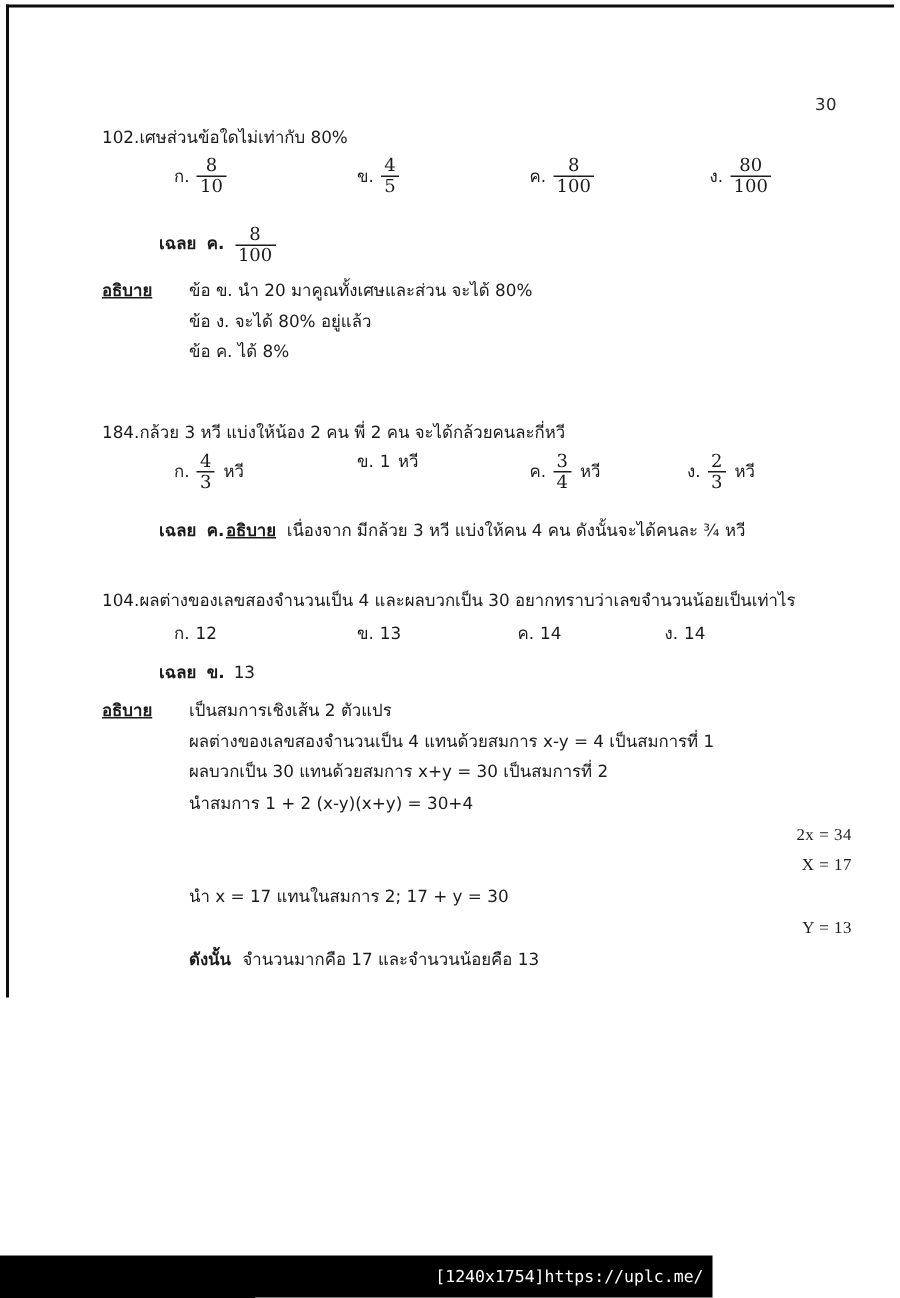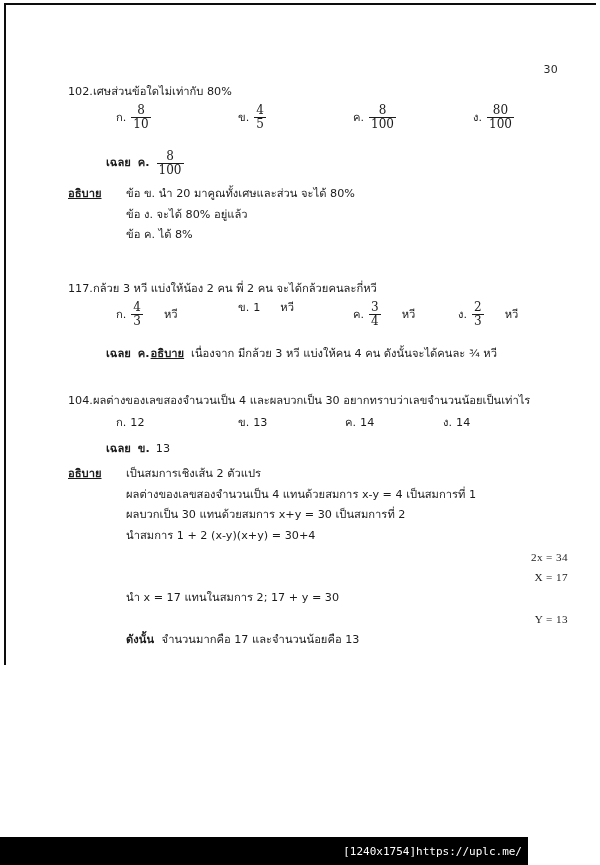--- a/index.html
+++ b/index.html
@@ -69,21 +69,21 @@
 
   .choice {
     position: absolute;
     top: 0;
     display: flex;
     align-items: center;
     white-space: nowrap;
     line-height: 1.2;
   }
   .choice .ch-key { margin-right: 4px; }
-  .choice .ch-unit { margin-left: 20px; }
+  .choice .ch-unit { margin-left: 5px; }
 
   
   .frac {
     display: inline-flex;
     flex-direction: column;
     align-items: center;
     font-family: "DejaVu Serif", "Liberation Serif", serif;
     font-size: 12px;
     line-height: 1.06;
     vertical-align: middle;
@@ -134,21 +134,21 @@
   }
 
   .gap-102 { height: 34px; }
   .gap-103 { height: 30px; }
 
   
   #footer-bar {
     position: absolute;
     left: 0;
     bottom: 0;
-    width: 528px;
+    width: 475px;
     height: 28px;
     background: #000000;
     margin-top: 44px;
   }
   #footer-text {
     position: absolute;
     right: 6px;
     top: 50%;
     transform: translateY(-50%);
     color: #ffffff;
@@ -220,21 +220,21 @@
           <div class="line">ข้อ ค. ได้ 8%</div>
         </div>
       </div>
     </div>
 
     <div class="gap-102"></div>
 
     <div class="q-block">
 
       <div class="q-stem">
-        <span class="q-num">117.</span><span>กล้วย 3 หวี แบ่งให้น้อง 2 คน พี่ 2 คน จะได้กล้วยคนละกี่หวี</span>
+        <span class="q-num">184.</span><span>กล้วย 3 หวี แบ่งให้น้อง 2 คน พี่ 2 คน จะได้กล้วยคนละกี่หวี</span>
       </div>
 
       <div class="choices">
         <div class="choice" style="left:48px;">
           <span class="ch-key">ก.</span>
           <span class="frac">
             <span class="num">4</span>
             <span class="den">3</span>
           </span>
           <span class="ch-unit">หวี</span>

